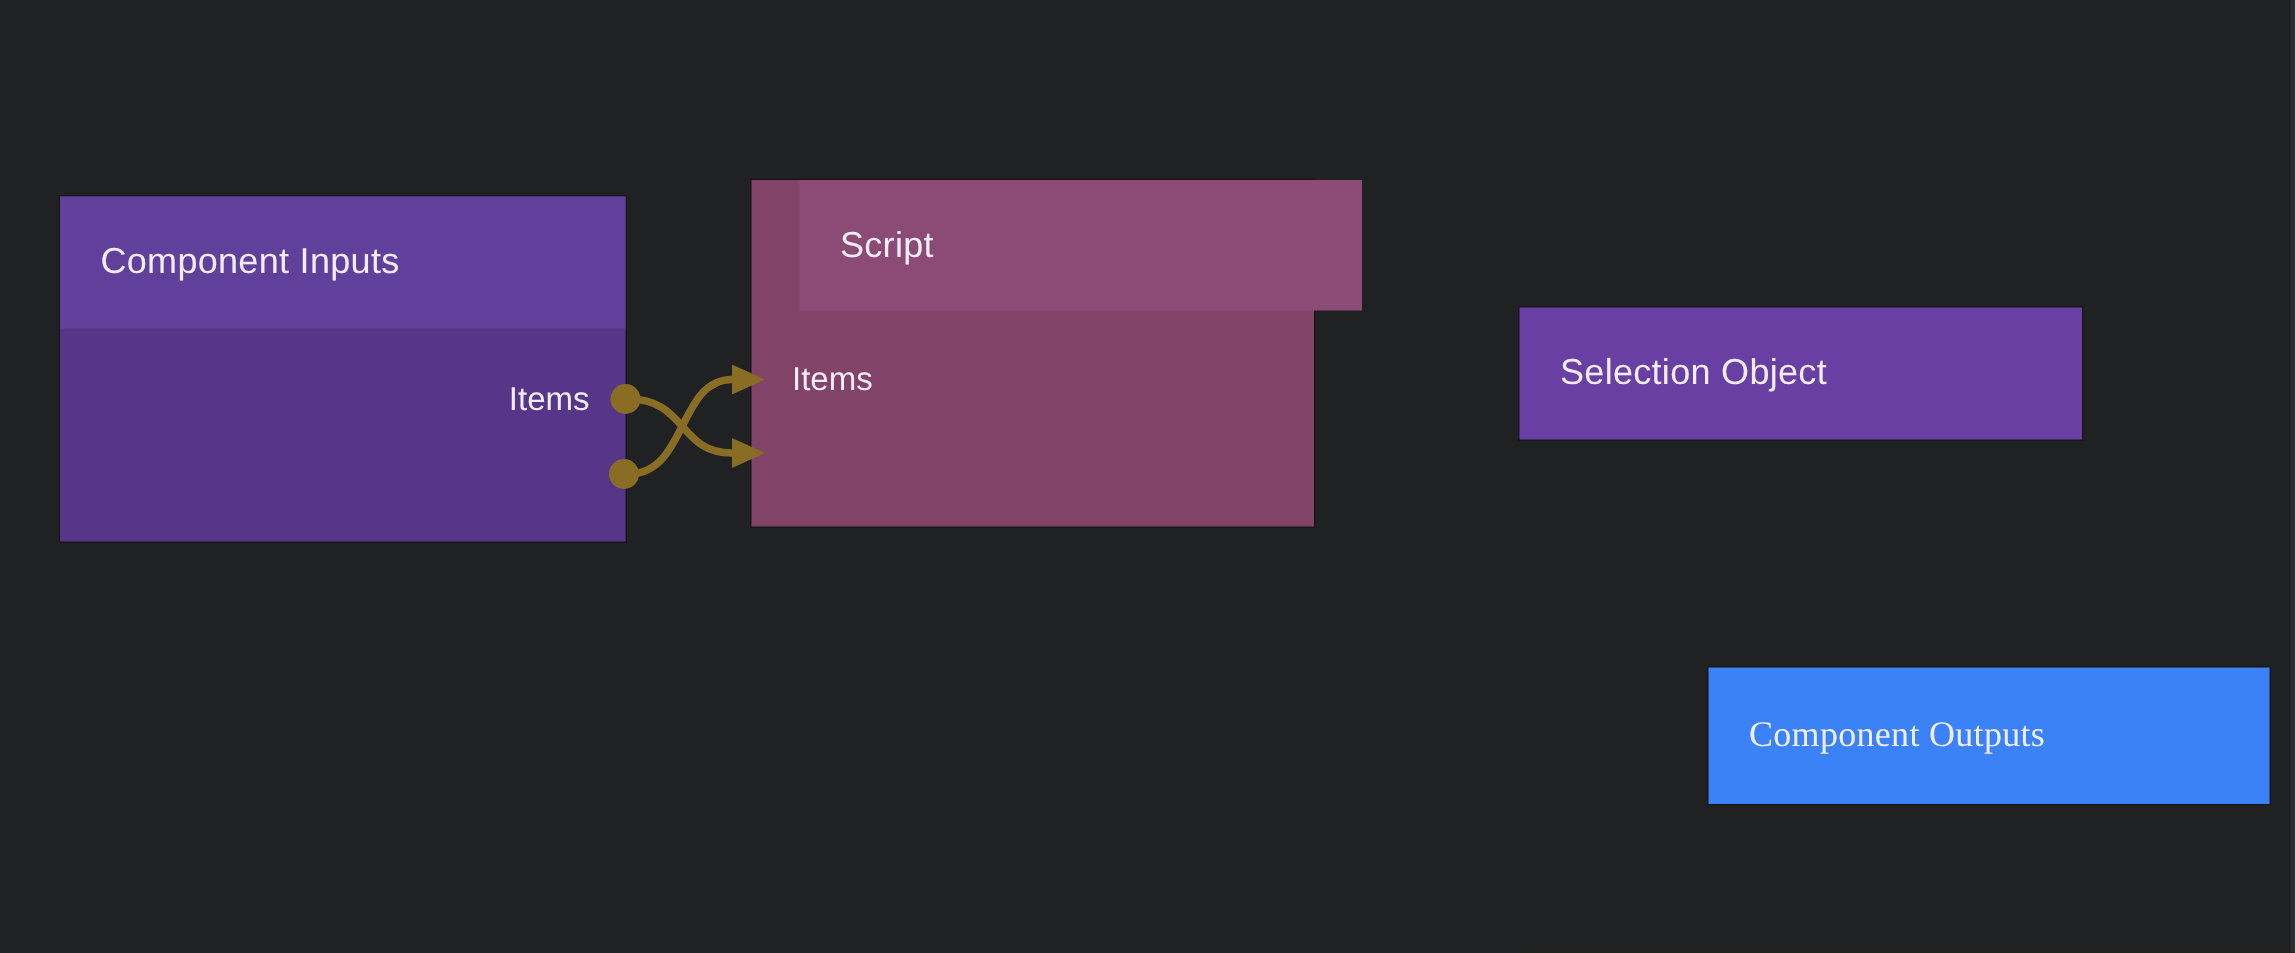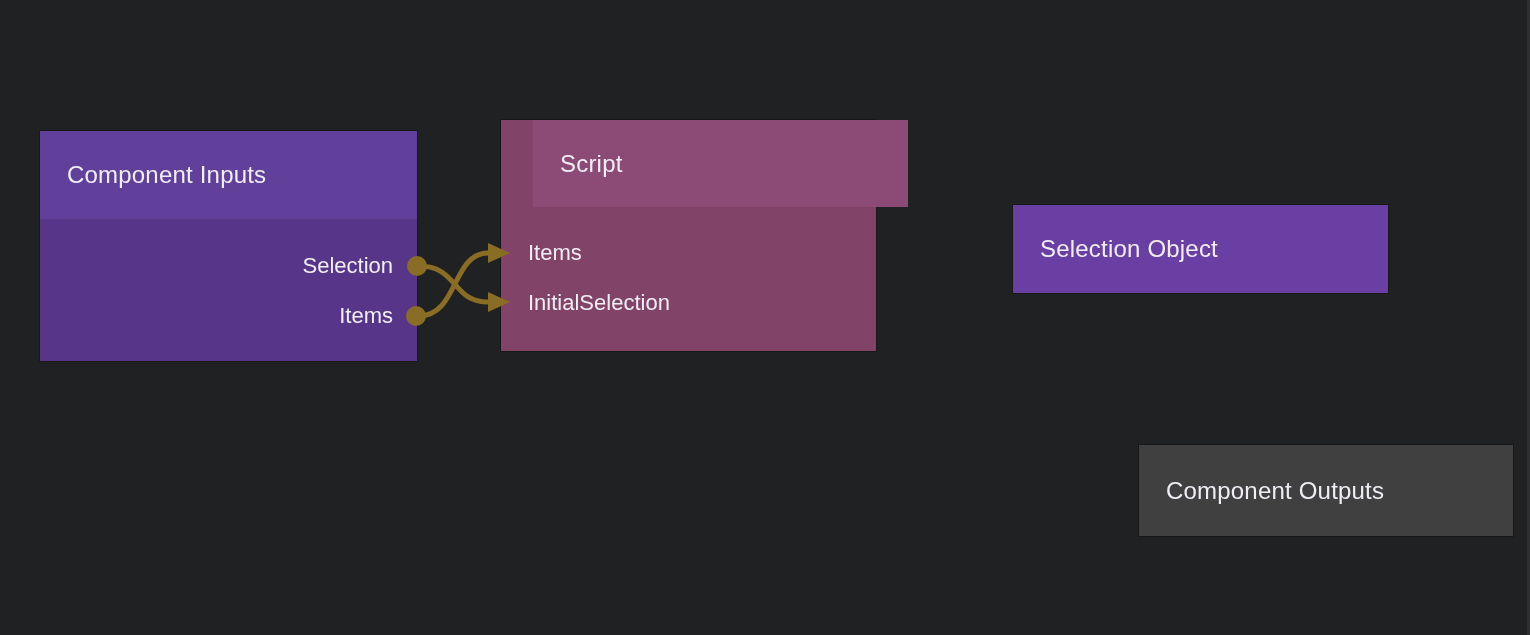--- a/index.html
+++ b/index.html
@@ -83,42 +83,40 @@
 </head>
 <body>
 
 <div class="canvas" data-interactable="true">
 
   <div class="node node-component-inputs" data-interactable="true" style="background-color: rgb(87, 54, 137);">
     <div class="node-header" data-interactable="true" style="background-color: rgb(97, 64, 156);">
       <span class="node-title" data-interactable="false">Component Inputs</span>
     </div>
     <div class="node-body" data-interactable="false">
-      <div class="port" data-interactable="true">Selection</div>
       <div class="port" data-interactable="true">Items</div>
     </div>
   </div>
 
   <div class="node node-script" data-interactable="true" style="background-color: rgb(130, 67, 105);">
     <div class="node-header" data-interactable="true" style="background-color: rgb(140, 75, 118); margin-left: 32px;">
       <span class="node-title" data-interactable="false">Script</span>
     </div>
     <div class="node-body" data-interactable="false">
       <div class="port" data-interactable="true">Items</div>
-      <div class="port" data-interactable="true">InitialSelection</div>
     </div>
   </div>
 
   <div class="node node-component-object" data-interactable="true" style="background-color: rgb(106, 63, 164);">
     <div class="node-header" data-interactable="true">
       <span class="node-title" data-interactable="false">Selection Object</span>
     </div>
   </div>
 
-  <div class="node node-component-outputs" data-interactable="true" style="background-color: #404040;">
+  <div class="node node-component-outputs" data-interactable="true" style="background-color: #3b82f6; font-family: Liberation Serif, serif;">
     <div class="node-header" data-interactable="true">
       <span class="node-title" data-interactable="false">Component Outputs</span>
     </div>
   </div>
 
 
   <svg class="wire-overlay" data-interactable="false" width="1530" height="635" viewBox="0 0 1530 635" xmlns="http://www.w3.org/2000/svg">
 
     <g data-interactable="true">
       <path data-interactable="true" d="M 419 266 C 458 266 452 302 488 302" fill="none" stroke-width="5" stroke="#8a6d25"></path>

